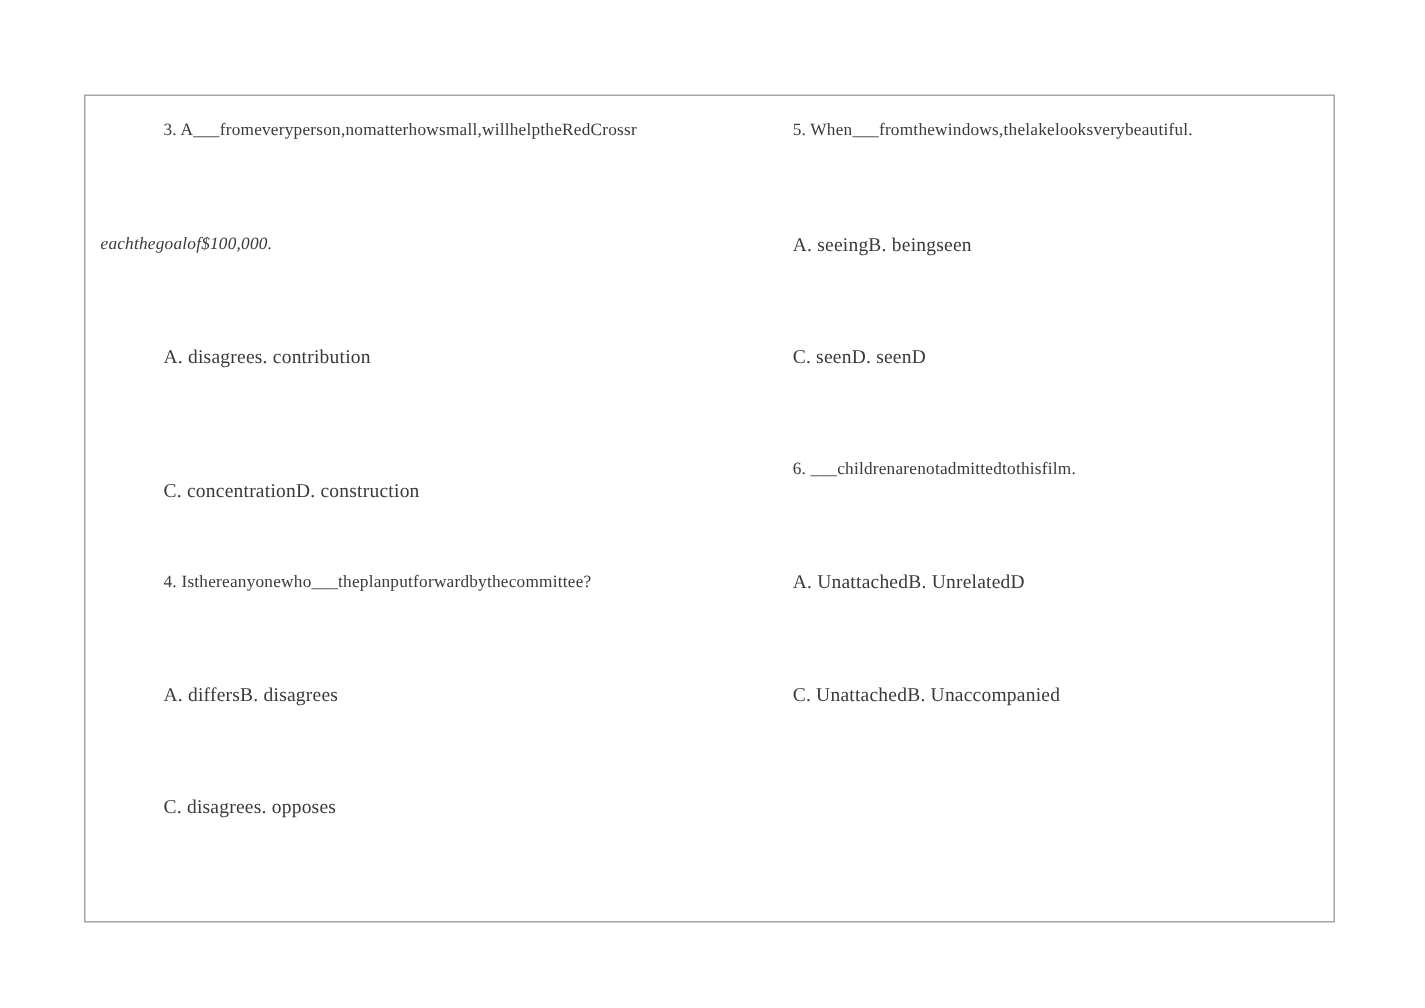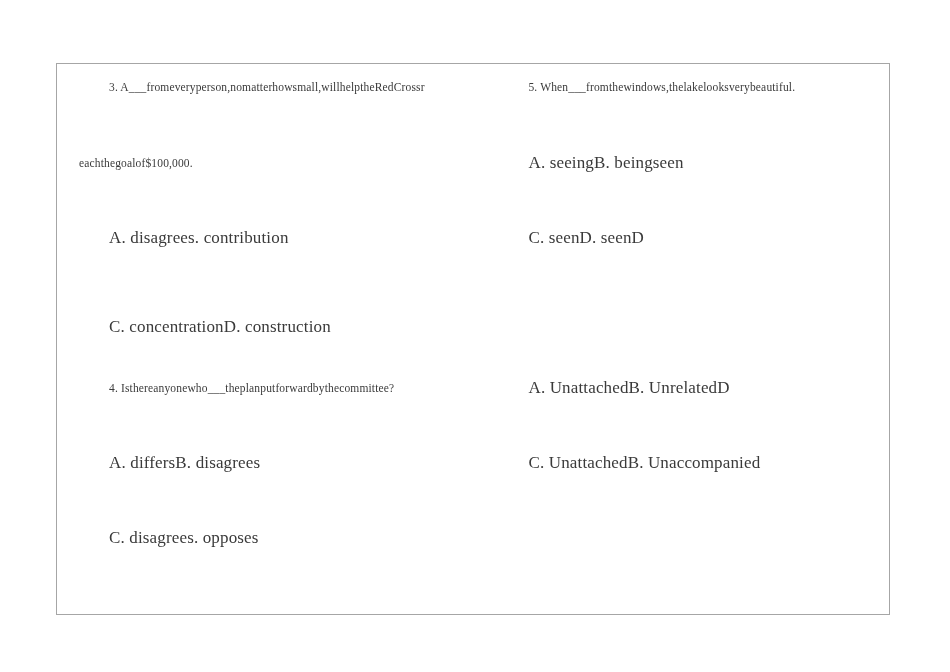--- a/index.html
+++ b/index.html
@@ -47,25 +47,25 @@
     position: absolute;
     white-space: nowrap;
     font-size: 11.5px;
     line-height: 14px;
     letter-spacing: 0.15px;
     color: #3a3a3a;
     font-family: "Liberation Serif", "DejaVu Serif", serif;
   }
 
   .q-line   { font-size: 11.5px; }
-  .opt-line { font-size: 17px; }
+  .opt-line { font-size: 13px; }
 
   
   .lx-indent  { left: 52px; }   
-  .lx-flush   { left: 22px; }   
+  .lx-flush   { left: 10px; font-style: italic; }   
 
   
   .rx-indent  { left: 22px; }
 </style>
 </head>
 <body>
 
 <div id="worksheet-frame">
   <div class="columns">
 
@@ -76,18 +76,19 @@
       <div class="doc-line opt-line lx-indent" style="top:256px">C. concentrationD. construction</div>
       <div class="doc-line q-line   lx-indent" style="top:317px">4. Isthereanyonewho___theplanputforwardbythecommittee?</div>
       <div class="doc-line opt-line lx-indent" style="top:392px">A. differsB. disagrees</div>
       <div class="doc-line opt-line lx-indent" style="top:467px">C. disagrees. opposes</div>
     </div>
 
     <div class="column column-right">
       <div class="doc-line q-line   rx-indent" style="top:16px">5. When___fromthewindows,thelakelooksverybeautiful.</div>
       <div class="doc-line opt-line rx-indent" style="top:92px">A. seeingB. beingseen</div>
       <div class="doc-line opt-line rx-indent" style="top:167px">C. seenD. seenD</div>
+      <div class="doc-line q-line   rx-indent" style="top:242px">6. ___childrenarenotadmittedtothisfilm.</div>
       <div class="doc-line opt-line rx-indent" style="top:317px">A. UnattachedB. UnrelatedD</div>
       <div class="doc-line opt-line rx-indent" style="top:392px">C. UnattachedB. Unaccompanied</div>
     </div>
 
   </div>
 </div>
 
 </body></html>

